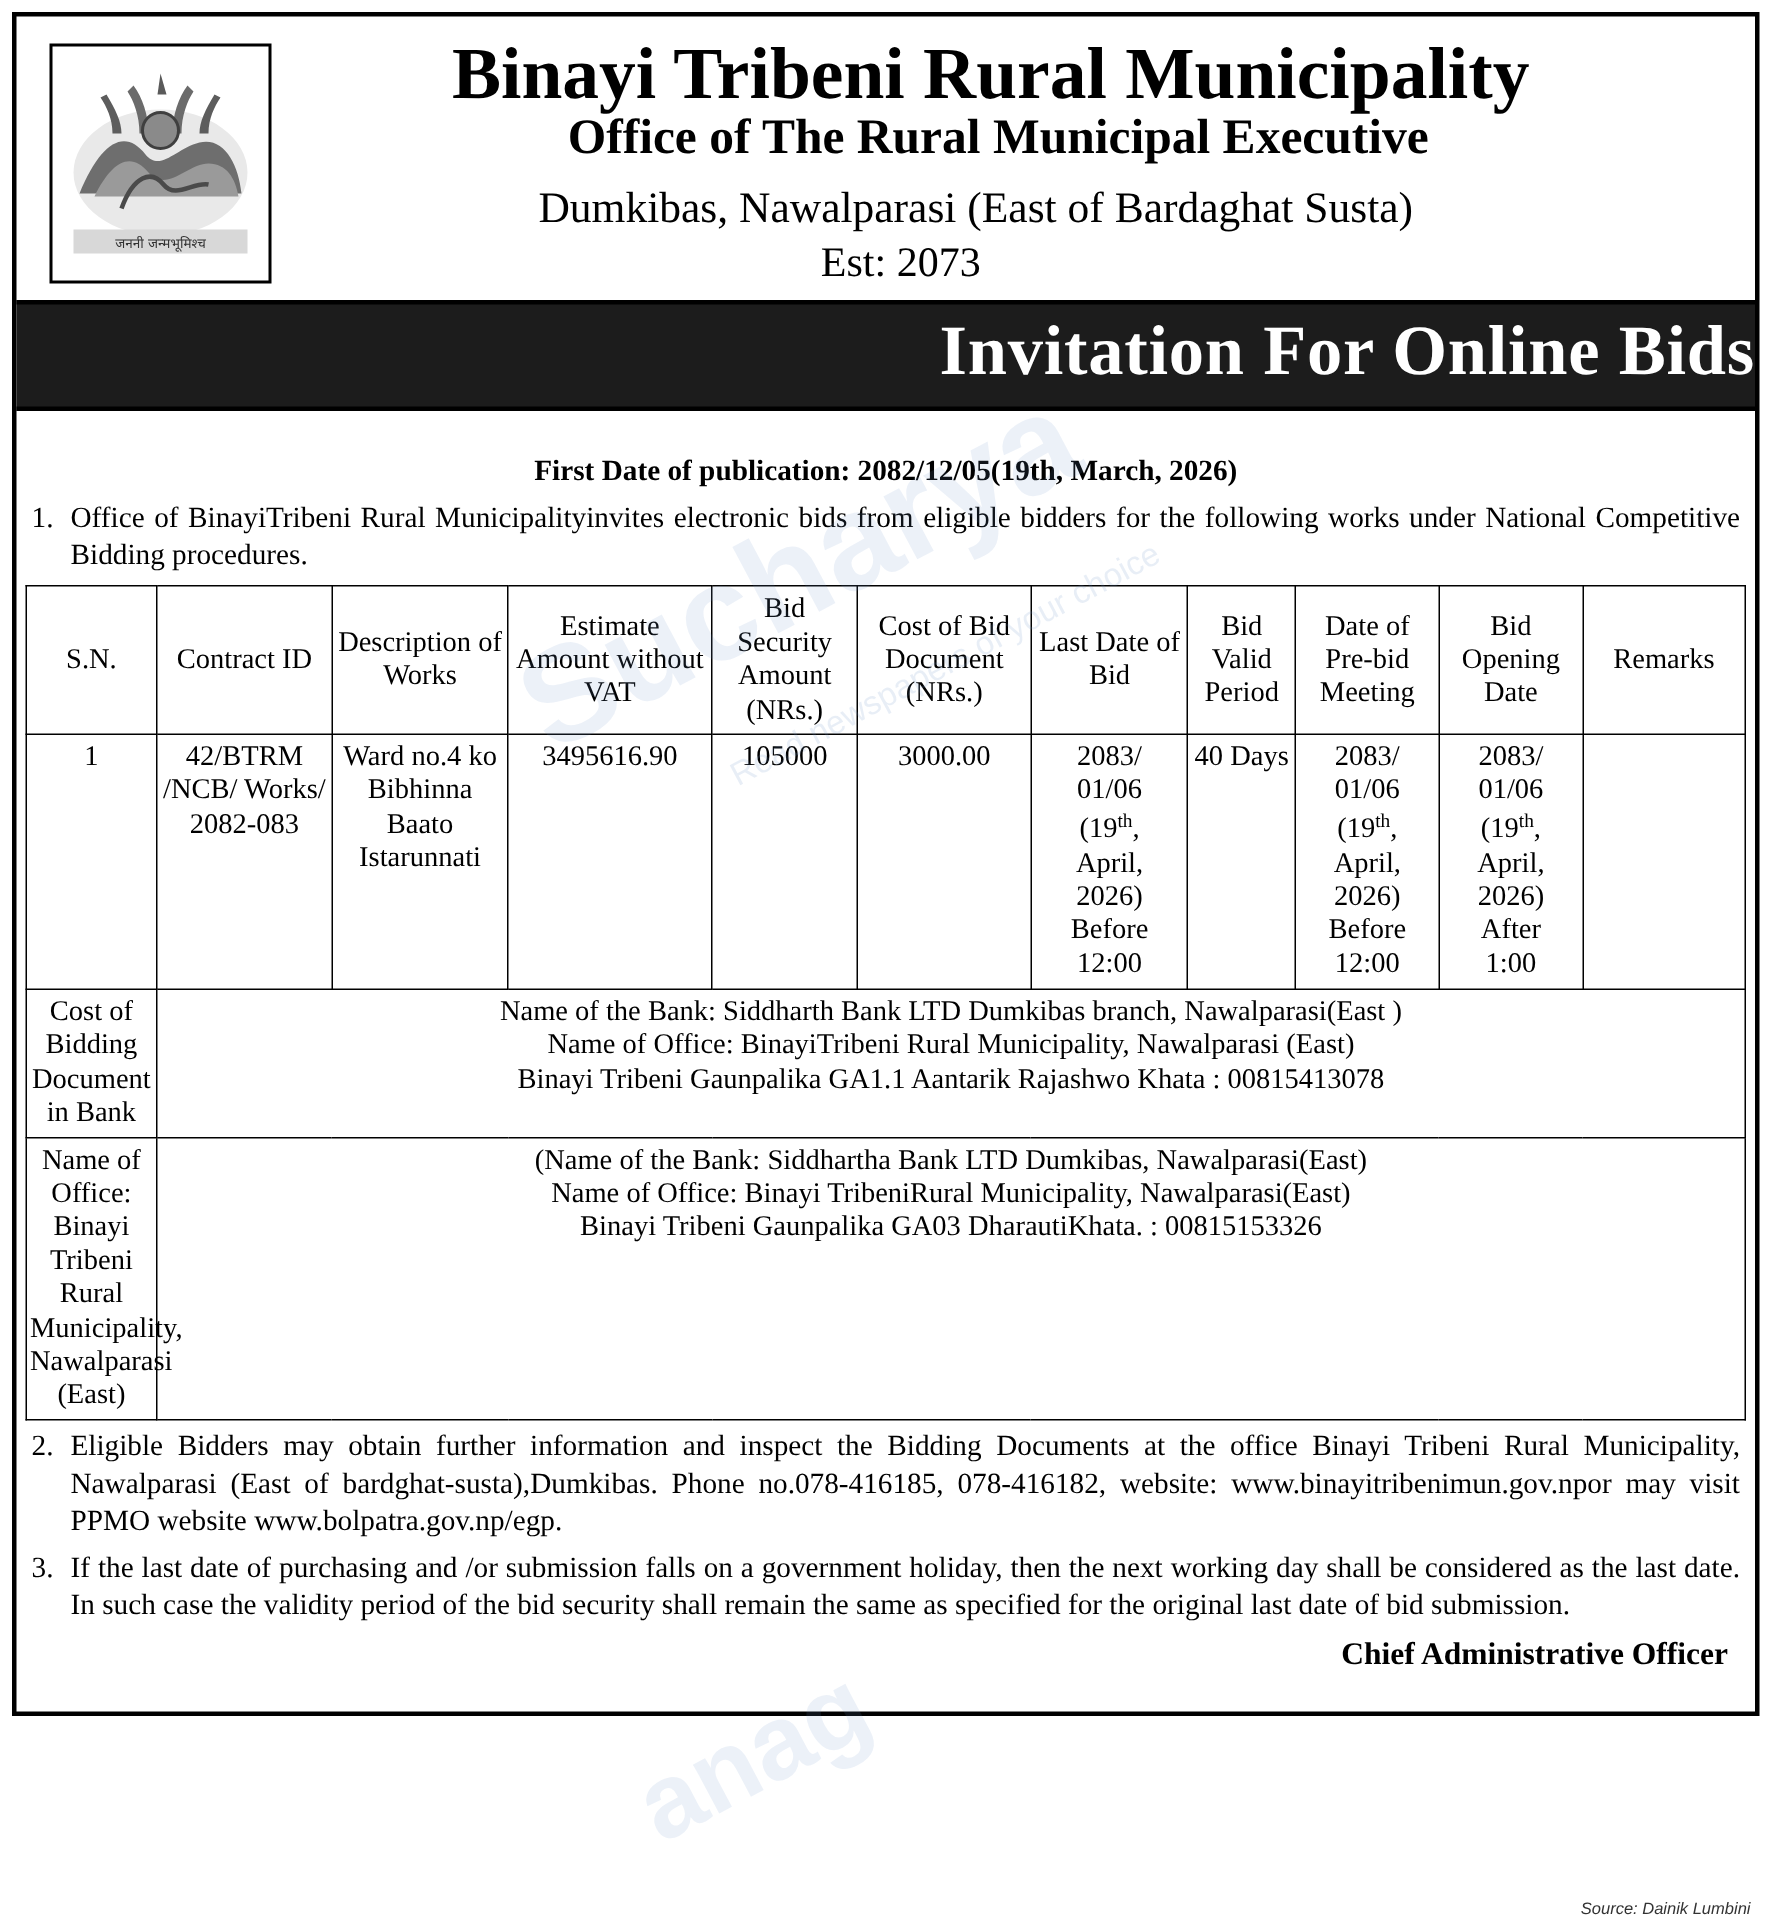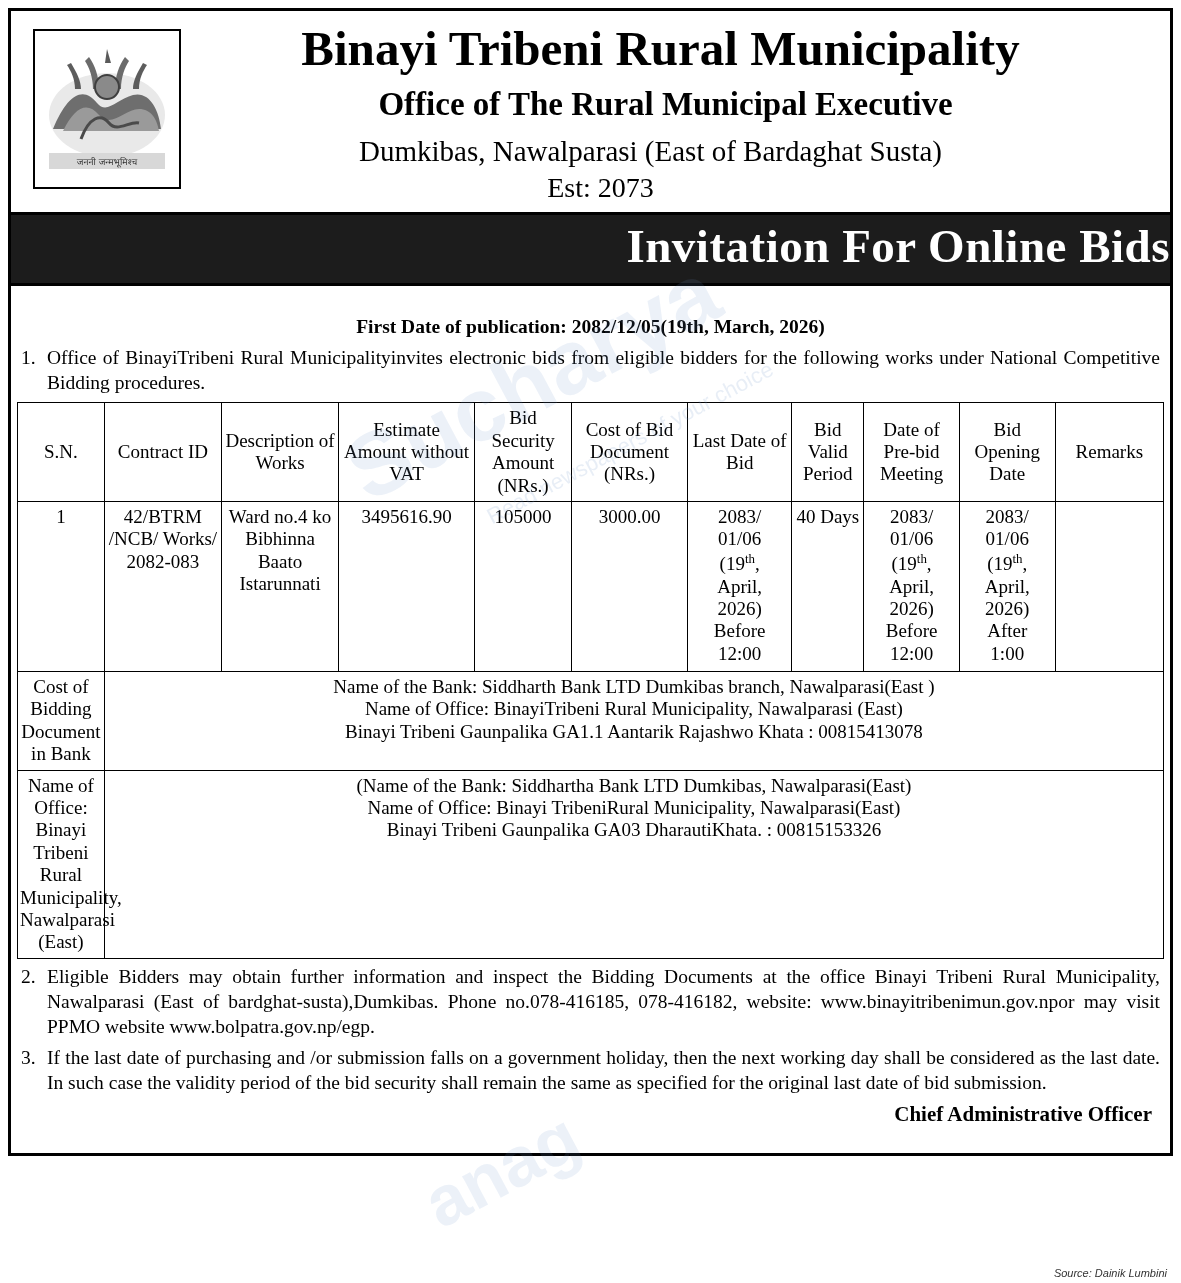--- a/index.html
+++ b/index.html
@@ -53,21 +53,20 @@
     font-size: 49px;
     font-weight: bold;
     line-height: 1.05;
     letter-spacing: 0px;
     margin-top: 6px;
     padding-left: 140px;
   }
   .org-sub1 {
     font-size: 33px;
     font-weight: bold;
-    margin-top: 12px;
     padding-left: 150px;
   }
   .org-sub2 {
     font-size: 29px;
     margin-top: 12px;
     padding-left: 120px;
   }
   .org-sub3 {
     font-size: 29px;
     margin-top: 6px;

